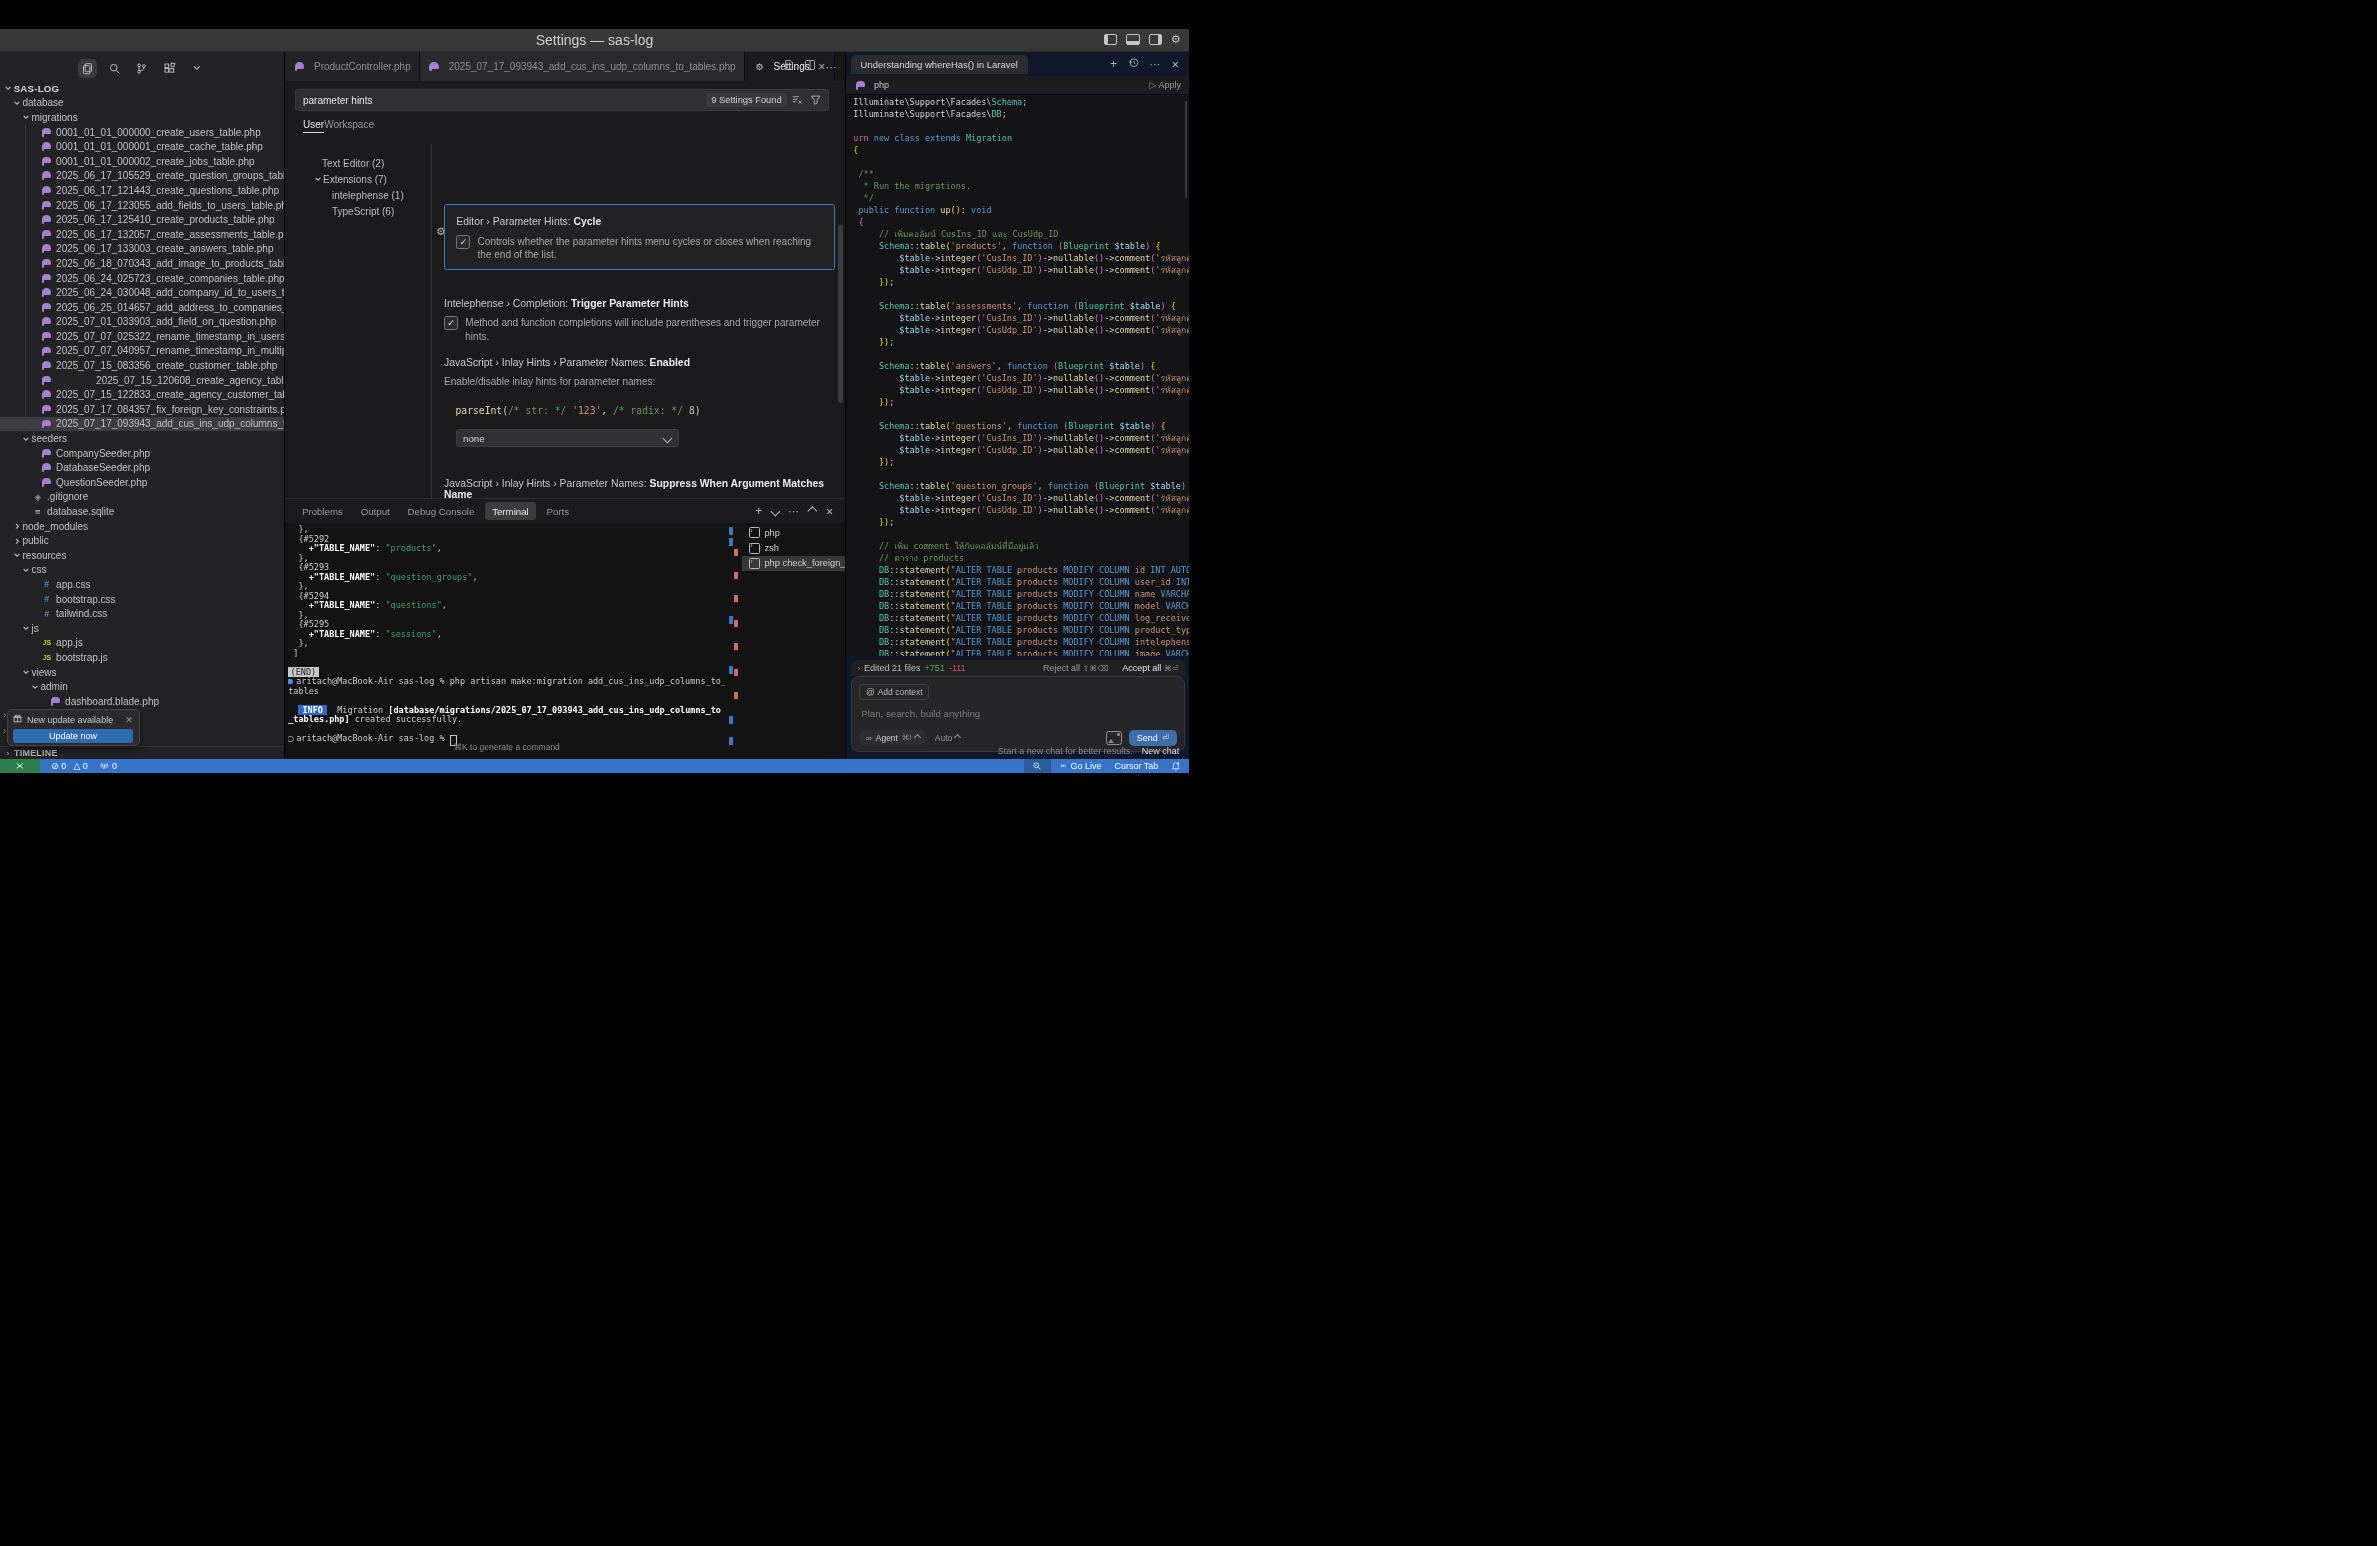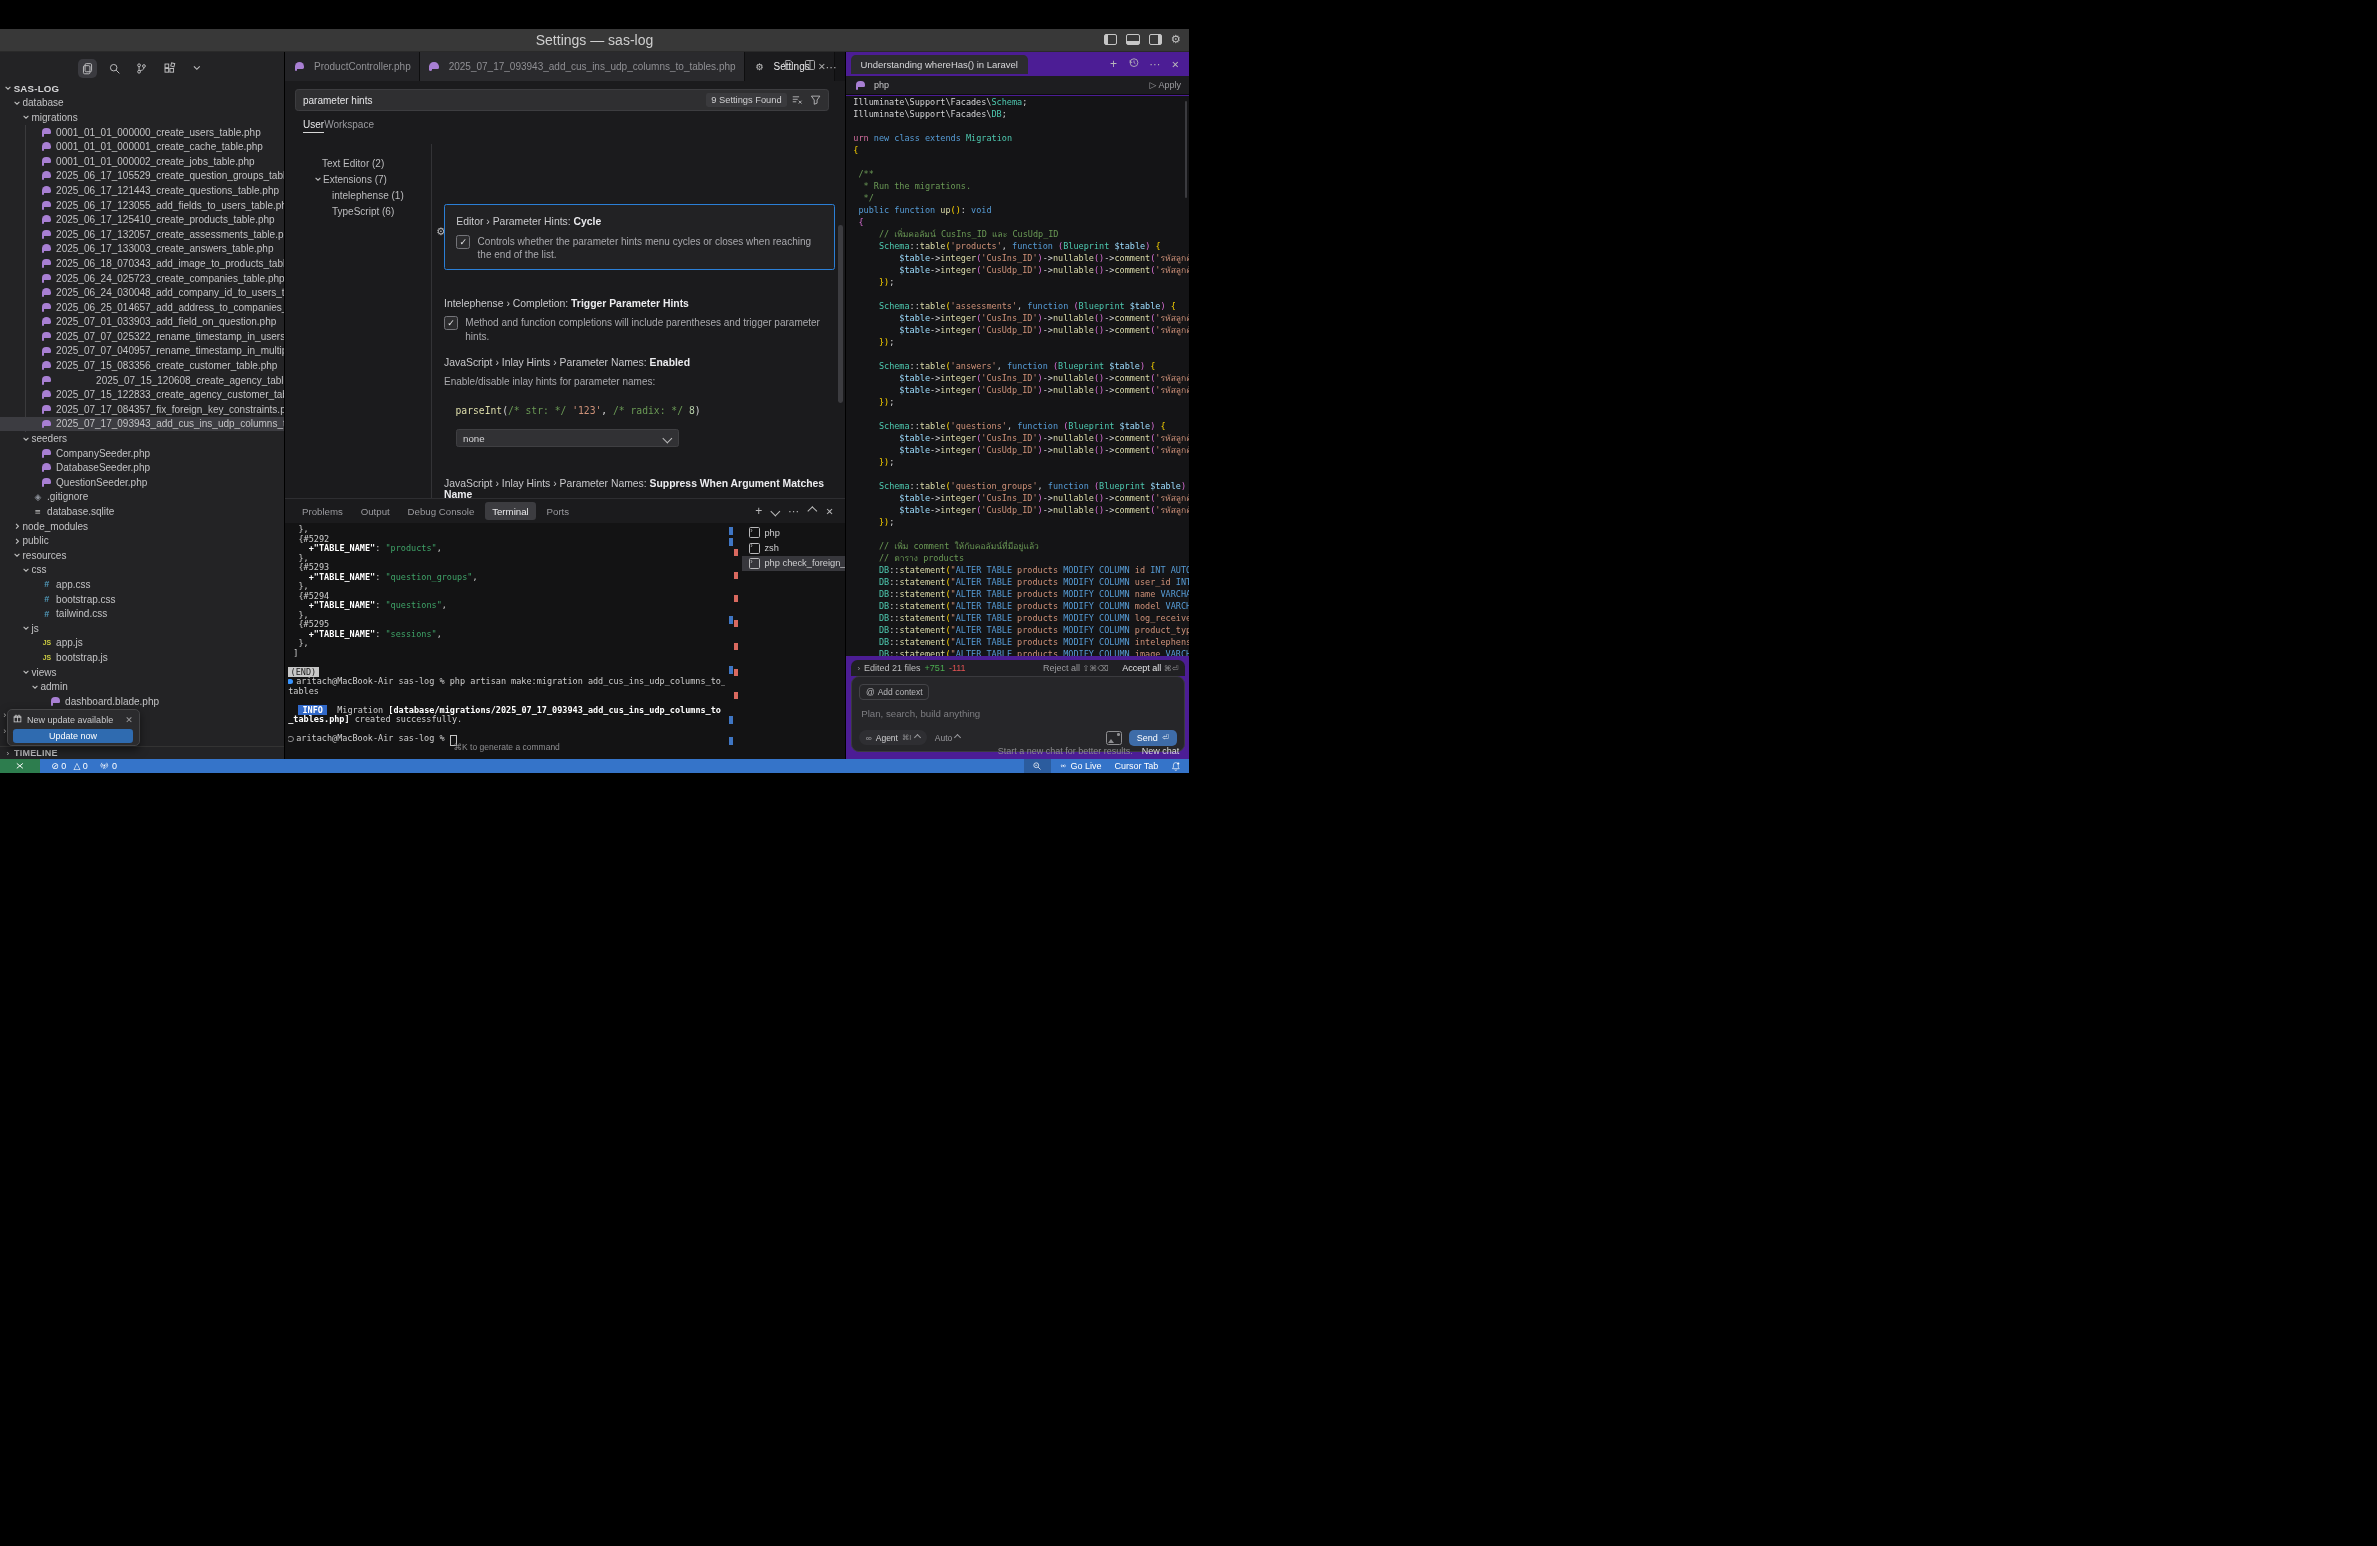--- a/index.html
+++ b/index.html
@@ -115,21 +115,21 @@
   .mark{position:absolute;width:4px;height:8px;}
   .mark.mb{left:0;background:#3f76c4;}
   .mark.mr{left:4.9px;background:#d9695f;height:6.5px;}
   #sessions{position:absolute;left:457px;top:26px;right:0;bottom:0;}
   .sess{height:15.4px;display:flex;align-items:center;gap:4.9px;font-size:9.3px;color:#cfcfd1;padding-left:6.5px;white-space:nowrap;overflow:hidden;cursor:pointer;}
   .sess.selected{background:#37373c;}
   .termicon{width:9px;height:9px;border:0.8px solid #b9b9bb;border-radius:1.6px;flex:none;position:relative;}
   .termicon::before{content:"›";position:absolute;left:0.8px;top:-2.4px;font-size:7.3px;color:#b9b9bb;}
 
   
-  #chat{position:absolute;left:845px;top:0;width:344px;height:708px;background:#4c1d95;border-left:0.8px solid #000;box-sizing:border-box;}
+  #chat{position:absolute;left:845px;top:0;width:344px;height:708px;background:#0f172a;border-left:0.8px solid #000;box-sizing:border-box;}
   #chat-header{position:absolute;left:0;top:0;width:100%;height:24px;display:flex;align-items:center;}
   #chat-tab{margin-left:4.9px;background:#2c2c2f;border-radius:4.9px 4.9px 0 0;padding:4px 9.7px;font-size:9.5px;color:#d8d8da;white-space:nowrap;}
   #chat-icons{margin-left:auto;display:flex;align-items:center;gap:10.5px;padding-right:9.7px;color:#b9b9bb;}
   #chat-icons svg{stroke:#b9b9bb;fill:none;stroke-width:1.2;}
   #codehead{position:absolute;left:0;top:24px;width:100%;height:19.4px;background:#1d1d20;border-bottom:0.8px solid #0c0c0d;display:flex;align-items:center;box-sizing:border-box;padding:0 8px;}
   #codehead .lang{font-size:9px;color:#c8c8ca;margin-left:4px;}
   #apply-btn{margin-left:auto;font-size:9px;color:#9d9da0;cursor:pointer;}
   #codearea{position:absolute;left:0;top:44px;width:100%;height:560px;background:#141416;overflow:hidden;padding-left:7.3px;box-sizing:border-box;}
   .cline{height:12px;white-space:pre;font-size:8.5px;line-height:12px;font-family:"DejaVu Sans Mono",monospace;}
   .tok-w{color:#d4d4d6;} .tok-cls{color:#4ec9b0;} .tok-kw{color:#569cd6;} .tok-ctl{color:#d16d9e;}

